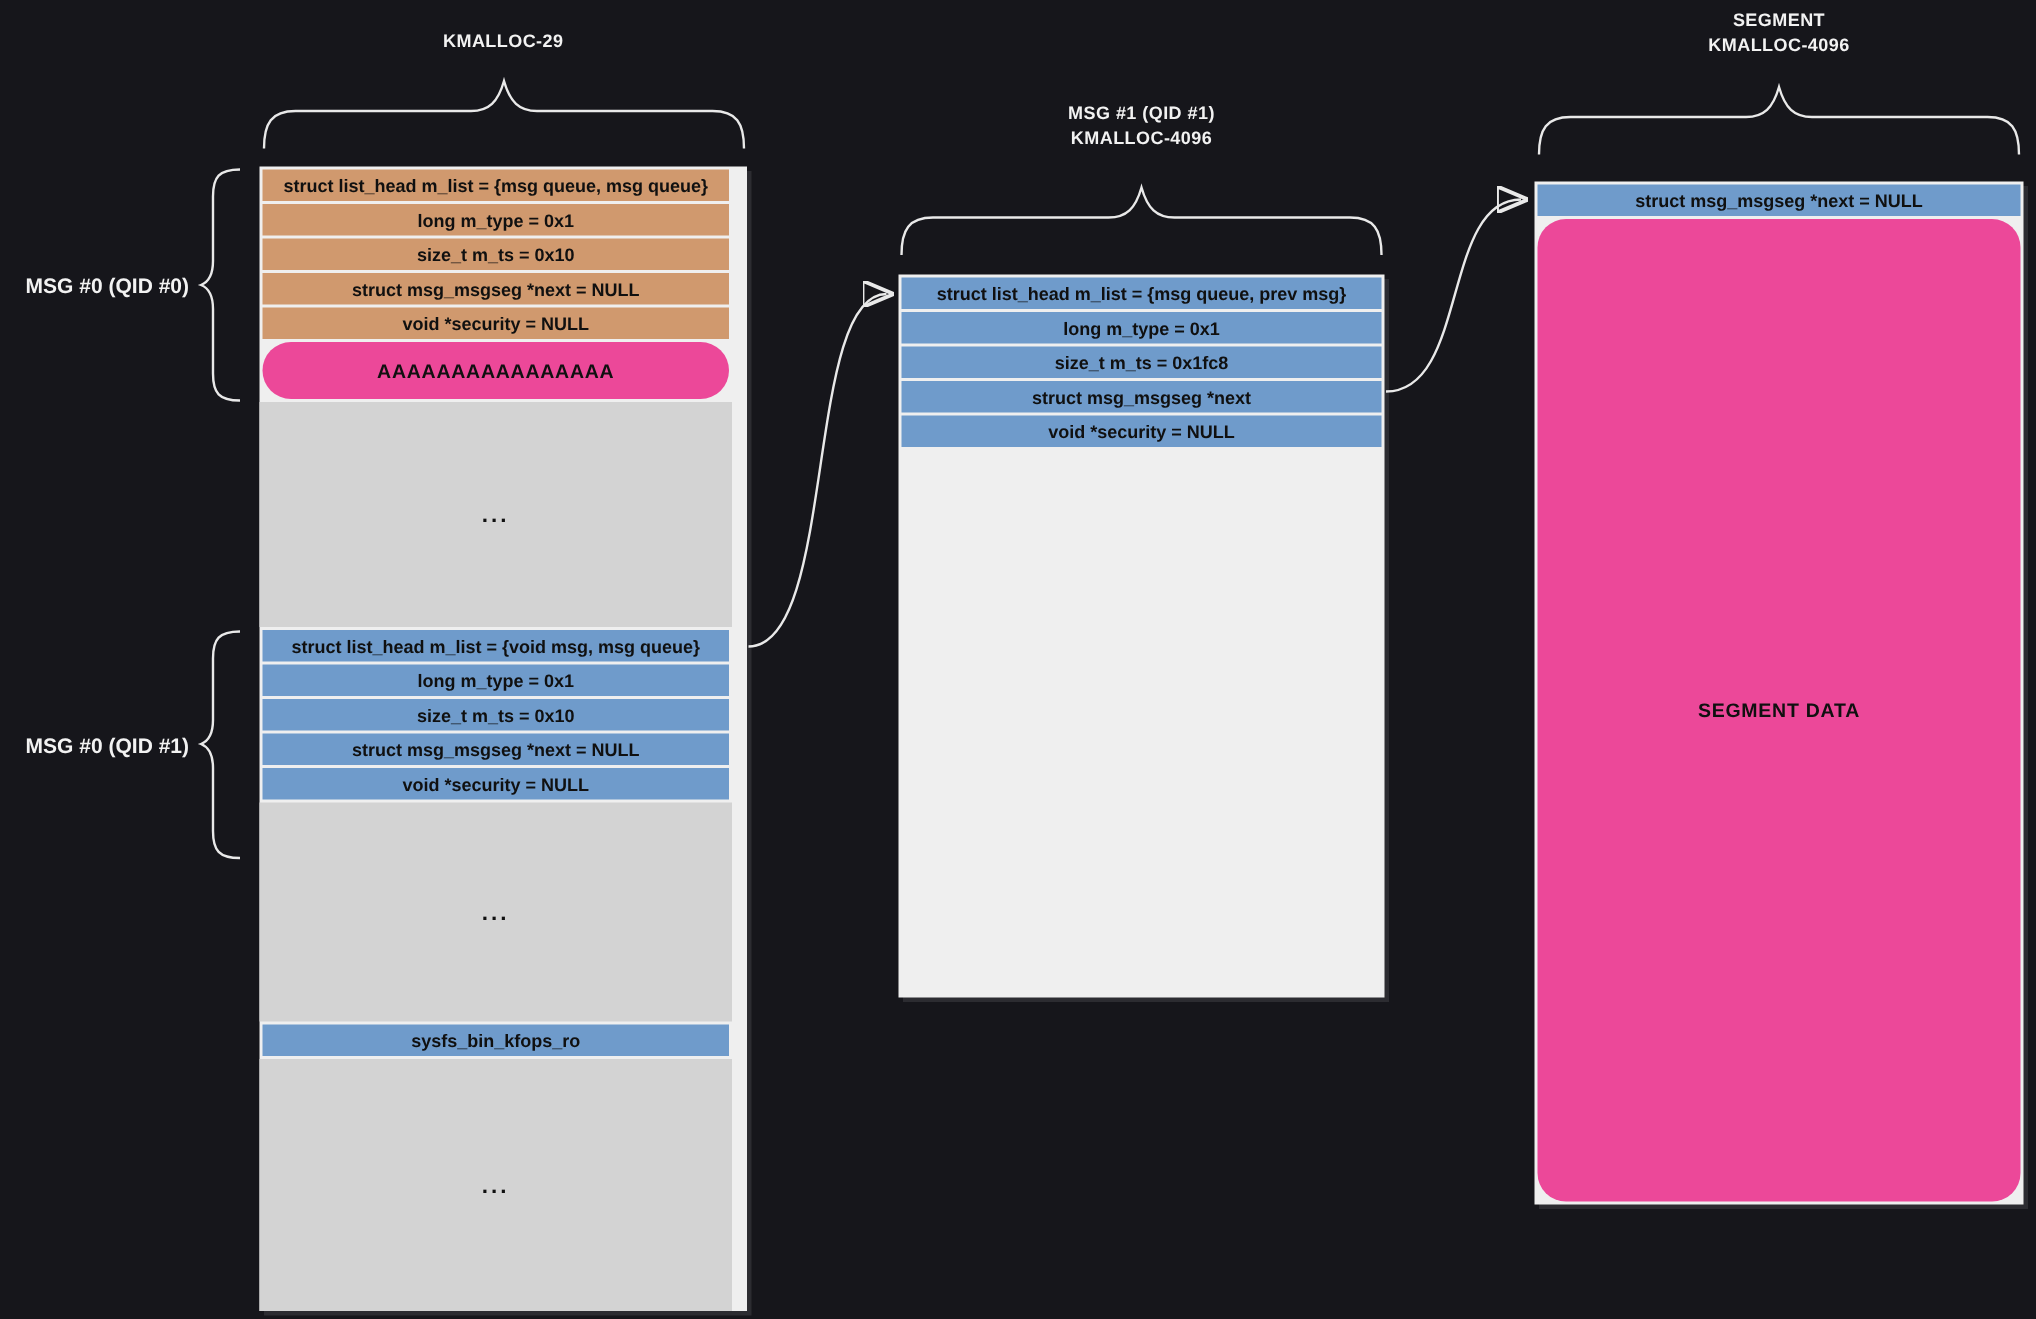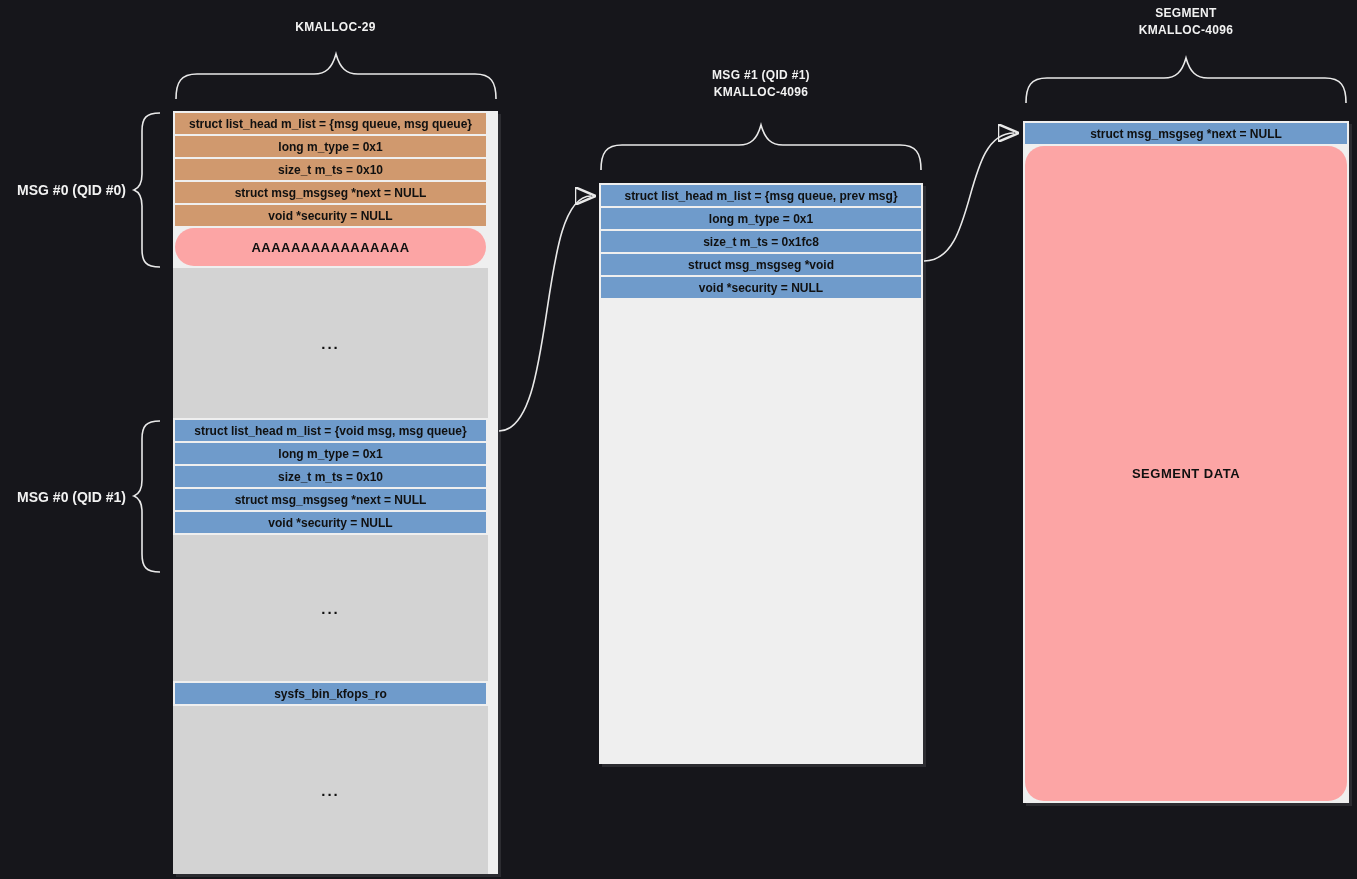--- a/index.html
+++ b/index.html
@@ -22,21 +22,21 @@
     box-shadow:3px 3px 0 #2c2c31;
   }
   .row {
     flex:0 0 21px; height:21px; display:flex; align-items:center; justify-content:center;
     font-size:12px; font-weight:bold; color:#101010; white-space:nowrap;
   }
   .row.tan  { background:#d0996e; }
   .row.blue { background:#6f9bcb; }
   .data-cell {
     display:flex; align-items:center; justify-content:center;
-    background:#fca5a5; font-size:13px; font-weight:bold; color:#101010;
+    background:#ec4899; font-size:13px; font-weight:bold; color:#101010;
     letter-spacing:.5px;
     border-radius:19px;
   }
   .gray-cell {
     background:#d3d3d3; margin:0 -2px; display:flex; align-items:center; justify-content:center;
     font-size:15px; font-weight:bold; color:#101010; letter-spacing:2px;
   }
   svg.overlay { position:absolute; overflow:visible; }
   svg.overlay path { fill:none; stroke:#e9e9e9; stroke-width:1.6; }
 </style>
@@ -93,25 +93,25 @@
     <div class="row blue">struct msg_msgseg *next = NULL</div>
     <div class="row blue">void *security = NULL</div>
 
     <div class="gray-cell" style="flex:0 0 146px;">...</div>
 
     <div class="row blue">sysfs_bin_kfops_ro</div>
 
     <div class="gray-cell" style="flex:1 1 auto;">...</div>
   </div>
 
-  <div class="block" style="left:599px;top:183px;width:324px;height:581px;padding:2px;">
+  <div class="block" style="left:599px;top:183px;width:324px;height:482px;padding:2px;">
     <div class="row blue">struct list_head m_list = {msg queue, prev msg}</div>
     <div class="row blue">long m_type = 0x1</div>
     <div class="row blue">size_t m_ts = 0x1fc8</div>
-    <div class="row blue">struct msg_msgseg *void</div>
+    <div class="row blue">struct msg_msgseg *next</div>
     <div class="row blue">void *security = NULL</div>
   </div>
 
   <div class="block" style="left:1023px;top:121px;width:326px;height:682px;padding:2px;">
     <div class="row blue">struct msg_msgseg *next = NULL</div>
     <div class="data-cell" style="flex:1 1 auto;">SEGMENT DATA</div>
   </div>
 
   <svg class="overlay" style="left:494px;top:186px;" width="114" height="258">
     <defs>

